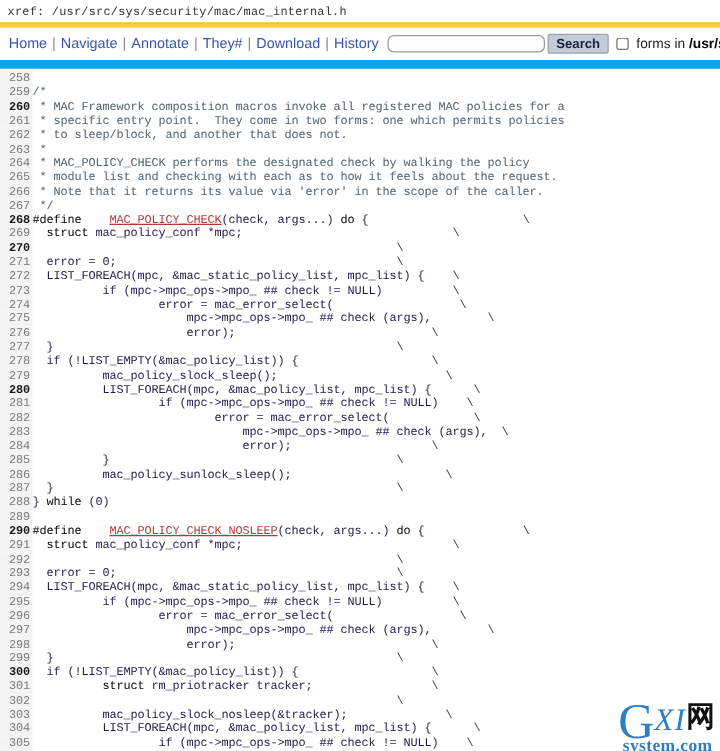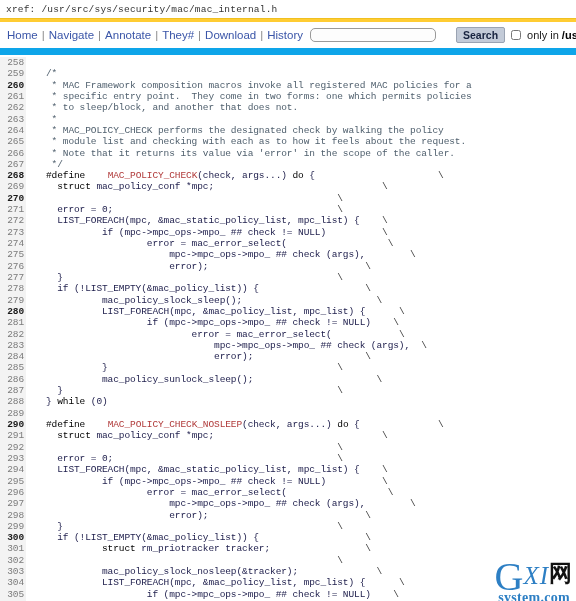--- a/index.html
+++ b/index.html
@@ -61,21 +61,21 @@
     font-size: 10px;
     font-family: "Liberation Sans", sans-serif;
     border: 1px solid #9a9a9a;
     border-radius: 5px;
     padding: 0 3px;
     background: #fdfdfd;
     color: #000;
     outline: none;
   }
   #search-button {
-    margin-left: 20px;
+    margin-left: 2px;
     font-size: 10.5px;
     font-weight: bold;
     font-family: "Liberation Sans", sans-serif;
     color: #17233f;
     background: #c3cbd8;
     border: 1px solid #9aa3b2;
     border-radius: 2px;
     padding: 1px 6px;
     cursor: pointer;
   }
@@ -115,27 +115,27 @@
     color: #202020;
     letter-spacing: -0.1px;
   }
   .cl { display: block; height: 11.32px; }
   .ln {
     display: inline-block;
     width: 24px;
     text-align: right;
     color: #7b7b7b;
     background: #f3f3f3;
-    margin-right: 20px;
+    margin-right: 0;
     padding-right: 2px;
   }
   .ln.major { color: #1a1a1a; font-weight: bold; }
   .cm  { color: #50606e; }           
   .kw  { color: #000000; font-weight: normal; }  
-  .mac { color: #b03a3a; }           
+  .mac { color: #b03a3a; text-decoration: underline; }           
   .sym { color: #1c1c4a; }           
   .bs  { color: #3c3c3c; }           
 
   
   #watermark {
     position: absolute;
     right: 4px;
     bottom: 2px;
     pointer-events: none;
     user-select: none;
@@ -189,21 +189,21 @@
   <span class="menu-sep">|</span>
   <a class="menu-link" href="#">They#</a>
   <span class="menu-sep">|</span>
   <a class="menu-link" href="#">Download</a>
   <span class="menu-sep">|</span>
   <a class="menu-link" href="#">History</a>
 
   <input id="search-input" type="text" value="" style="">
   <button id="search-button">Search</button>
   <input id="only-in-checkbox" type="checkbox" style="">
-  <span id="only-in-label">only in</span>
+  <span id="only-in-label">forms in</span>
   <span id="only-in-path">/usr/src/sys/security/mac/</span>
 </div>
 
 <div id="code-area">
   <pre id="code-pre"><span class="cl"><span class="ln">258</span></span><span class="cl"><span class="ln">259</span><span class="cm">/*</span></span><span class="cl"><span class="ln major">260</span><span class="cm"> * MAC Framework composition macros invoke all registered MAC policies for a</span></span><span class="cl"><span class="ln">261</span><span class="cm"> * specific entry point.  They come in two forms: one which permits policies</span></span><span class="cl"><span class="ln">262</span><span class="cm"> * to sleep/block, and another that does not.</span></span><span class="cl"><span class="ln">263</span><span class="cm"> *</span></span><span class="cl"><span class="ln">264</span><span class="cm"> * MAC_POLICY_CHECK performs the designated check by walking the policy</span></span><span class="cl"><span class="ln">265</span><span class="cm"> * module list and checking with each as to how it feels about the request.</span></span><span class="cl"><span class="ln">266</span><span class="cm"> * Note that it returns its value via 'error' in the scope of the caller.</span></span><span class="cl"><span class="ln">267</span><span class="cm"> */</span></span><span class="cl"><span class="ln major">268</span><span class="kw">#define</span><span class="sym">    </span><span class="mac">MAC_POLICY_CHECK</span><span class="sym">(check, args...) </span><span class="kw">do</span><span class="sym"> {</span><span class="sym">                      </span><span class="bs">\</span></span><span class="cl"><span class="ln">269</span><span class="sym">  </span><span class="kw">struct</span><span class="sym"> mac_policy_conf *mpc;</span><span class="sym">                              </span><span class="bs">\</span></span><span class="cl"><span class="ln major">270</span><span class="sym">                                                    </span><span class="bs">\</span></span><span class="cl"><span class="ln">271</span><span class="sym">  error = 0;</span><span class="sym">                                        </span><span class="bs">\</span></span><span class="cl"><span class="ln">272</span><span class="sym">  LIST_FOREACH(mpc, &amp;mac_static_policy_list, mpc_list) {</span><span class="sym">    </span><span class="bs">\</span></span><span class="cl"><span class="ln">273</span><span class="sym">          if (mpc-&gt;mpc_ops-&gt;mpo_ ## check != NULL)</span><span class="sym">          </span><span class="bs">\</span></span><span class="cl"><span class="ln">274</span><span class="sym">                  error = mac_error_select(</span><span class="sym">                  </span><span class="bs">\</span></span><span class="cl"><span class="ln">275</span><span class="sym">                      mpc-&gt;mpc_ops-&gt;mpo_ ## check (args),</span><span class="sym">        </span><span class="bs">\</span></span><span class="cl"><span class="ln">276</span><span class="sym">                      error);</span><span class="sym">                            </span><span class="bs">\</span></span><span class="cl"><span class="ln">277</span><span class="sym">  }</span><span class="sym">                                                 </span><span class="bs">\</span></span><span class="cl"><span class="ln">278</span><span class="sym">  if (!LIST_EMPTY(&amp;mac_policy_list)) {</span><span class="sym">                   </span><span class="bs">\</span></span><span class="cl"><span class="ln">279</span><span class="sym">          mac_policy_slock_sleep();</span><span class="sym">                        </span><span class="bs">\</span></span><span class="cl"><span class="ln major">280</span><span class="sym">          LIST_FOREACH(mpc, &amp;mac_policy_list, mpc_list) {</span><span class="sym">      </span><span class="bs">\</span></span><span class="cl"><span class="ln">281</span><span class="sym">                  if (mpc-&gt;mpc_ops-&gt;mpo_ ## check != NULL)</span><span class="sym">    </span><span class="bs">\</span></span><span class="cl"><span class="ln">282</span><span class="sym">                          error = mac_error_select(</span><span class="sym">            </span><span class="bs">\</span></span><span class="cl"><span class="ln">283</span><span class="sym">                              mpc-&gt;mpc_ops-&gt;mpo_ ## check (args),</span><span class="sym">  </span><span class="bs">\</span></span><span class="cl"><span class="ln">284</span><span class="sym">                              error);</span><span class="sym">                    </span><span class="bs">\</span></span><span class="cl"><span class="ln">285</span><span class="sym">          }</span><span class="sym">                                         </span><span class="bs">\</span></span><span class="cl"><span class="ln">286</span><span class="sym">          mac_policy_sunlock_sleep();</span><span class="sym">                      </span><span class="bs">\</span></span><span class="cl"><span class="ln">287</span><span class="sym">  }</span><span class="sym">                                                 </span><span class="bs">\</span></span><span class="cl"><span class="ln">288</span><span class="sym">} </span><span class="kw">while</span><span class="sym"> (0)</span></span><span class="cl"><span class="ln">289</span></span><span class="cl"><span class="ln major">290</span><span class="kw">#define</span><span class="sym">    </span><span class="mac">MAC_POLICY_CHECK_NOSLEEP</span><span class="sym">(check, args...) </span><span class="kw">do</span><span class="sym"> {</span><span class="sym">              </span><span class="bs">\</span></span><span class="cl"><span class="ln">291</span><span class="sym">  </span><span class="kw">struct</span><span class="sym"> mac_policy_conf *mpc;</span><span class="sym">                              </span><span class="bs">\</span></span><span class="cl"><span class="ln">292</span><span class="sym">                                                    </span><span class="bs">\</span></span><span class="cl"><span class="ln">293</span><span class="sym">  error = 0;</span><span class="sym">                                        </span><span class="bs">\</span></span><span class="cl"><span class="ln">294</span><span class="sym">  LIST_FOREACH(mpc, &amp;mac_static_policy_list, mpc_list) {</span><span class="sym">    </span><span class="bs">\</span></span><span class="cl"><span class="ln">295</span><span class="sym">          if (mpc-&gt;mpc_ops-&gt;mpo_ ## check != NULL)</span><span class="sym">          </span><span class="bs">\</span></span><span class="cl"><span class="ln">296</span><span class="sym">                  error = mac_error_select(</span><span class="sym">                  </span><span class="bs">\</span></span><span class="cl"><span class="ln">297</span><span class="sym">                      mpc-&gt;mpc_ops-&gt;mpo_ ## check (args),</span><span class="sym">        </span><span class="bs">\</span></span><span class="cl"><span class="ln">298</span><span class="sym">                      error);</span><span class="sym">                            </span><span class="bs">\</span></span><span class="cl"><span class="ln">299</span><span class="sym">  }</span><span class="sym">                                                 </span><span class="bs">\</span></span><span class="cl"><span class="ln major">300</span><span class="sym">  if (!LIST_EMPTY(&amp;mac_policy_list)) {</span><span class="sym">                   </span><span class="bs">\</span></span><span class="cl"><span class="ln">301</span><span class="sym">          </span><span class="kw">struct</span><span class="sym"> rm_priotracker tracker;</span><span class="sym">                 </span><span class="bs">\</span></span><span class="cl"><span class="ln">302</span><span class="sym">                                                    </span><span class="bs">\</span></span><span class="cl"><span class="ln">303</span><span class="sym">          mac_policy_slock_nosleep(&amp;tracker);</span><span class="sym">              </span><span class="bs">\</span></span><span class="cl"><span class="ln">304</span><span class="sym">          LIST_FOREACH(mpc, &amp;mac_policy_list, mpc_list) {</span><span class="sym">      </span><span class="bs">\</span></span><span class="cl"><span class="ln">305</span><span class="sym">                  if (mpc-&gt;mpc_ops-&gt;mpo_ ## check != NULL)</span><span class="sym">    </span><span class="bs">\</span></span><span class="cl"><span class="ln">306</span><span class="sym">                          error = mac_error_select(</span><span class="sym">            </span><span class="bs">\</span></span></pre>
 
   <div id="watermark">
     <div id="wm-row1">
       <span id="wm-g">G</span><span id="wm-xi">XI</span><span id="wm-cjk">网</span>
     </div>

